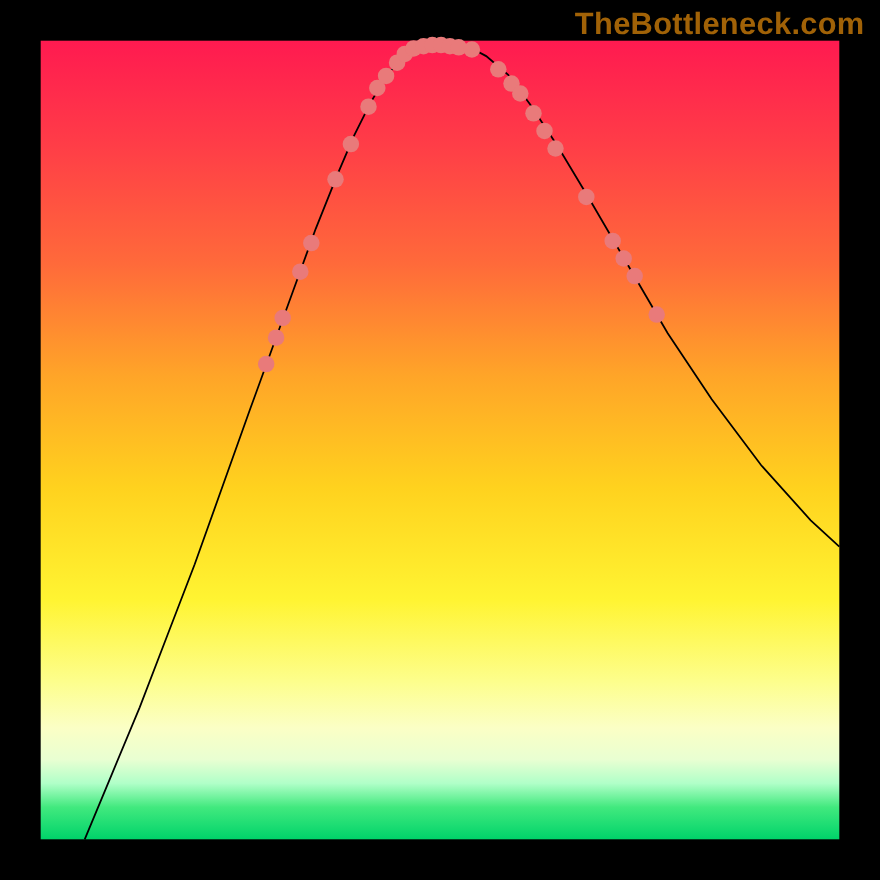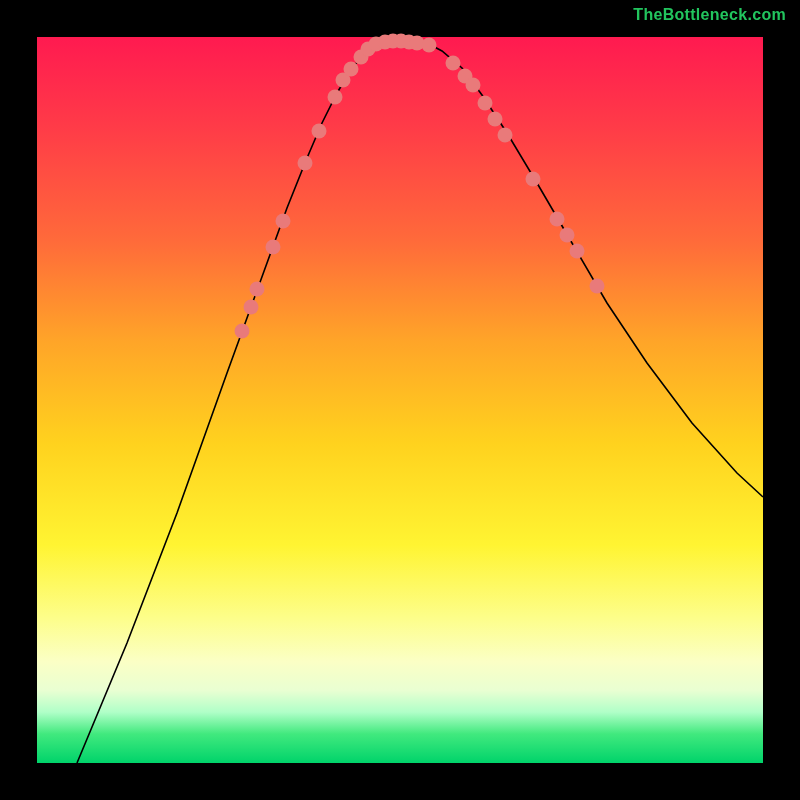--- a/index.html
+++ b/index.html
@@ -53,23 +53,23 @@
     stroke-width: 1.6;
   }
   .dot {
     fill: #e97a7a;
     stroke: none;
   }
   .watermark {
     position: absolute;
     top: 6px;
     right: 14px;
-    font-size: 16px;
+    font-size: 28px;
     font-weight: 600;
-    color: #22c55e;
+    color: #a16207;
     letter-spacing: 0.3px;
     user-select: none;
   }
 </style>
 </head>
 <body>
 
 <div class="stage">
 
   <div class="watermark">TheBottleneck.com</div>

